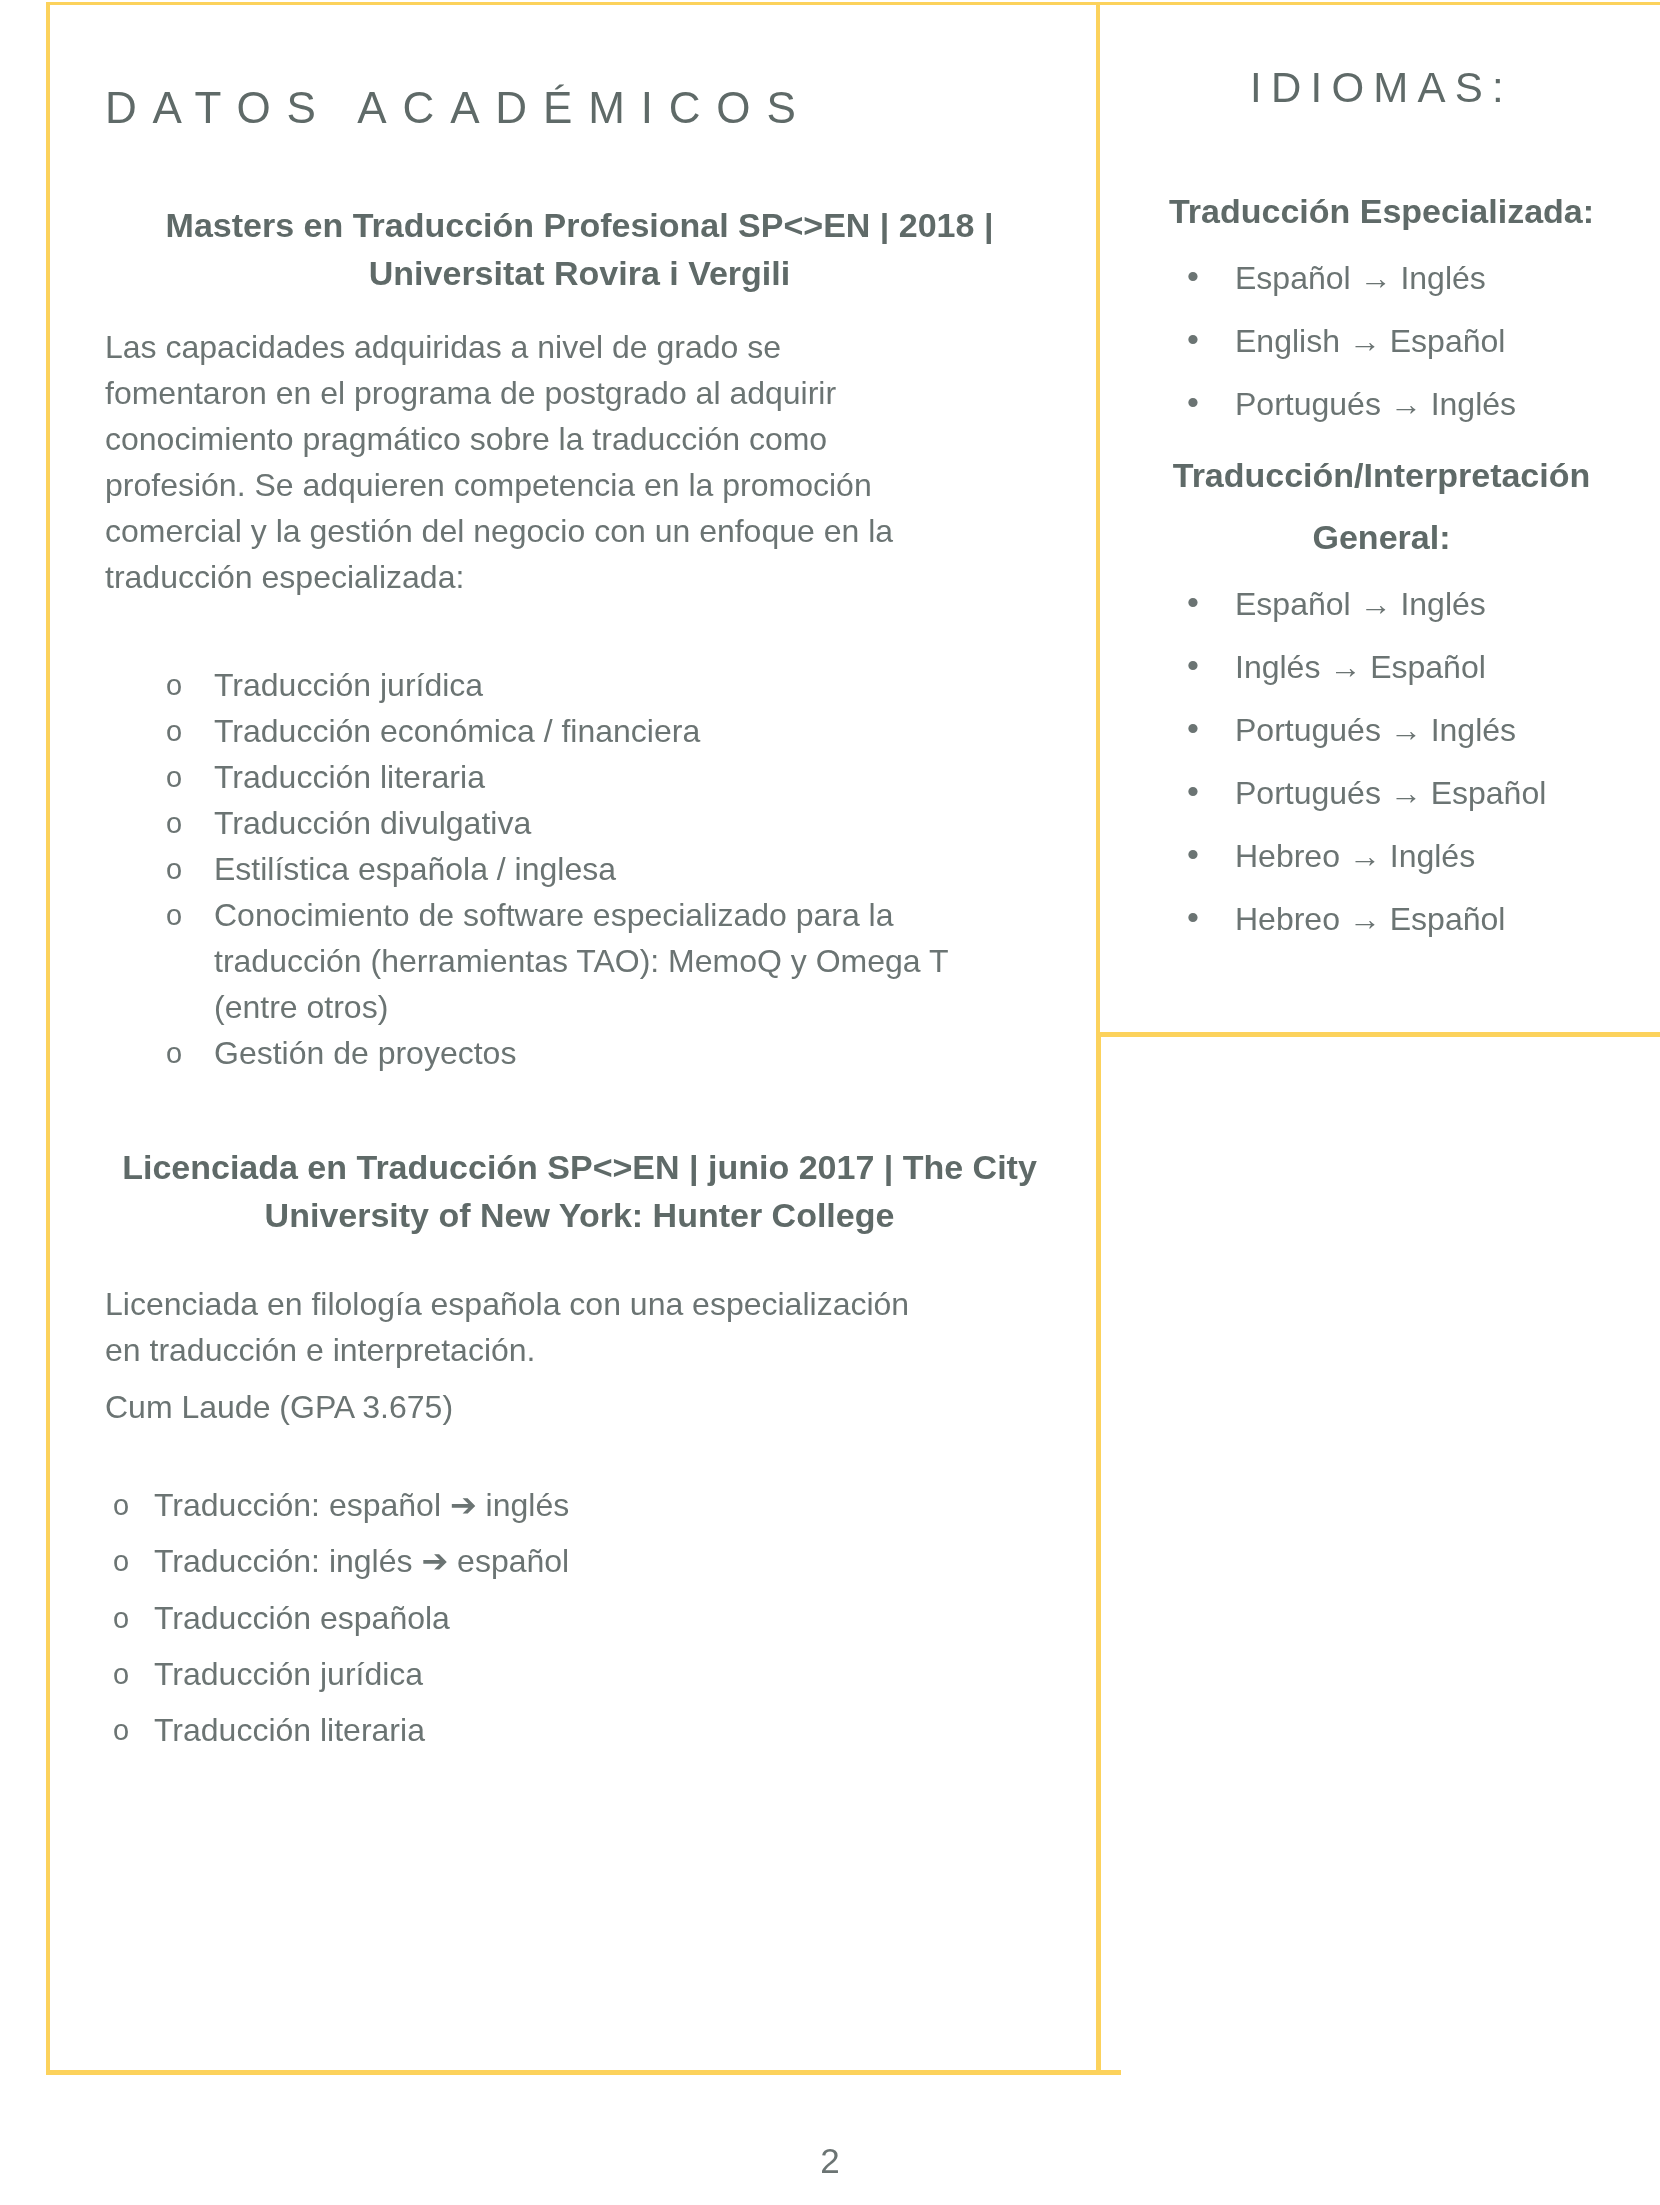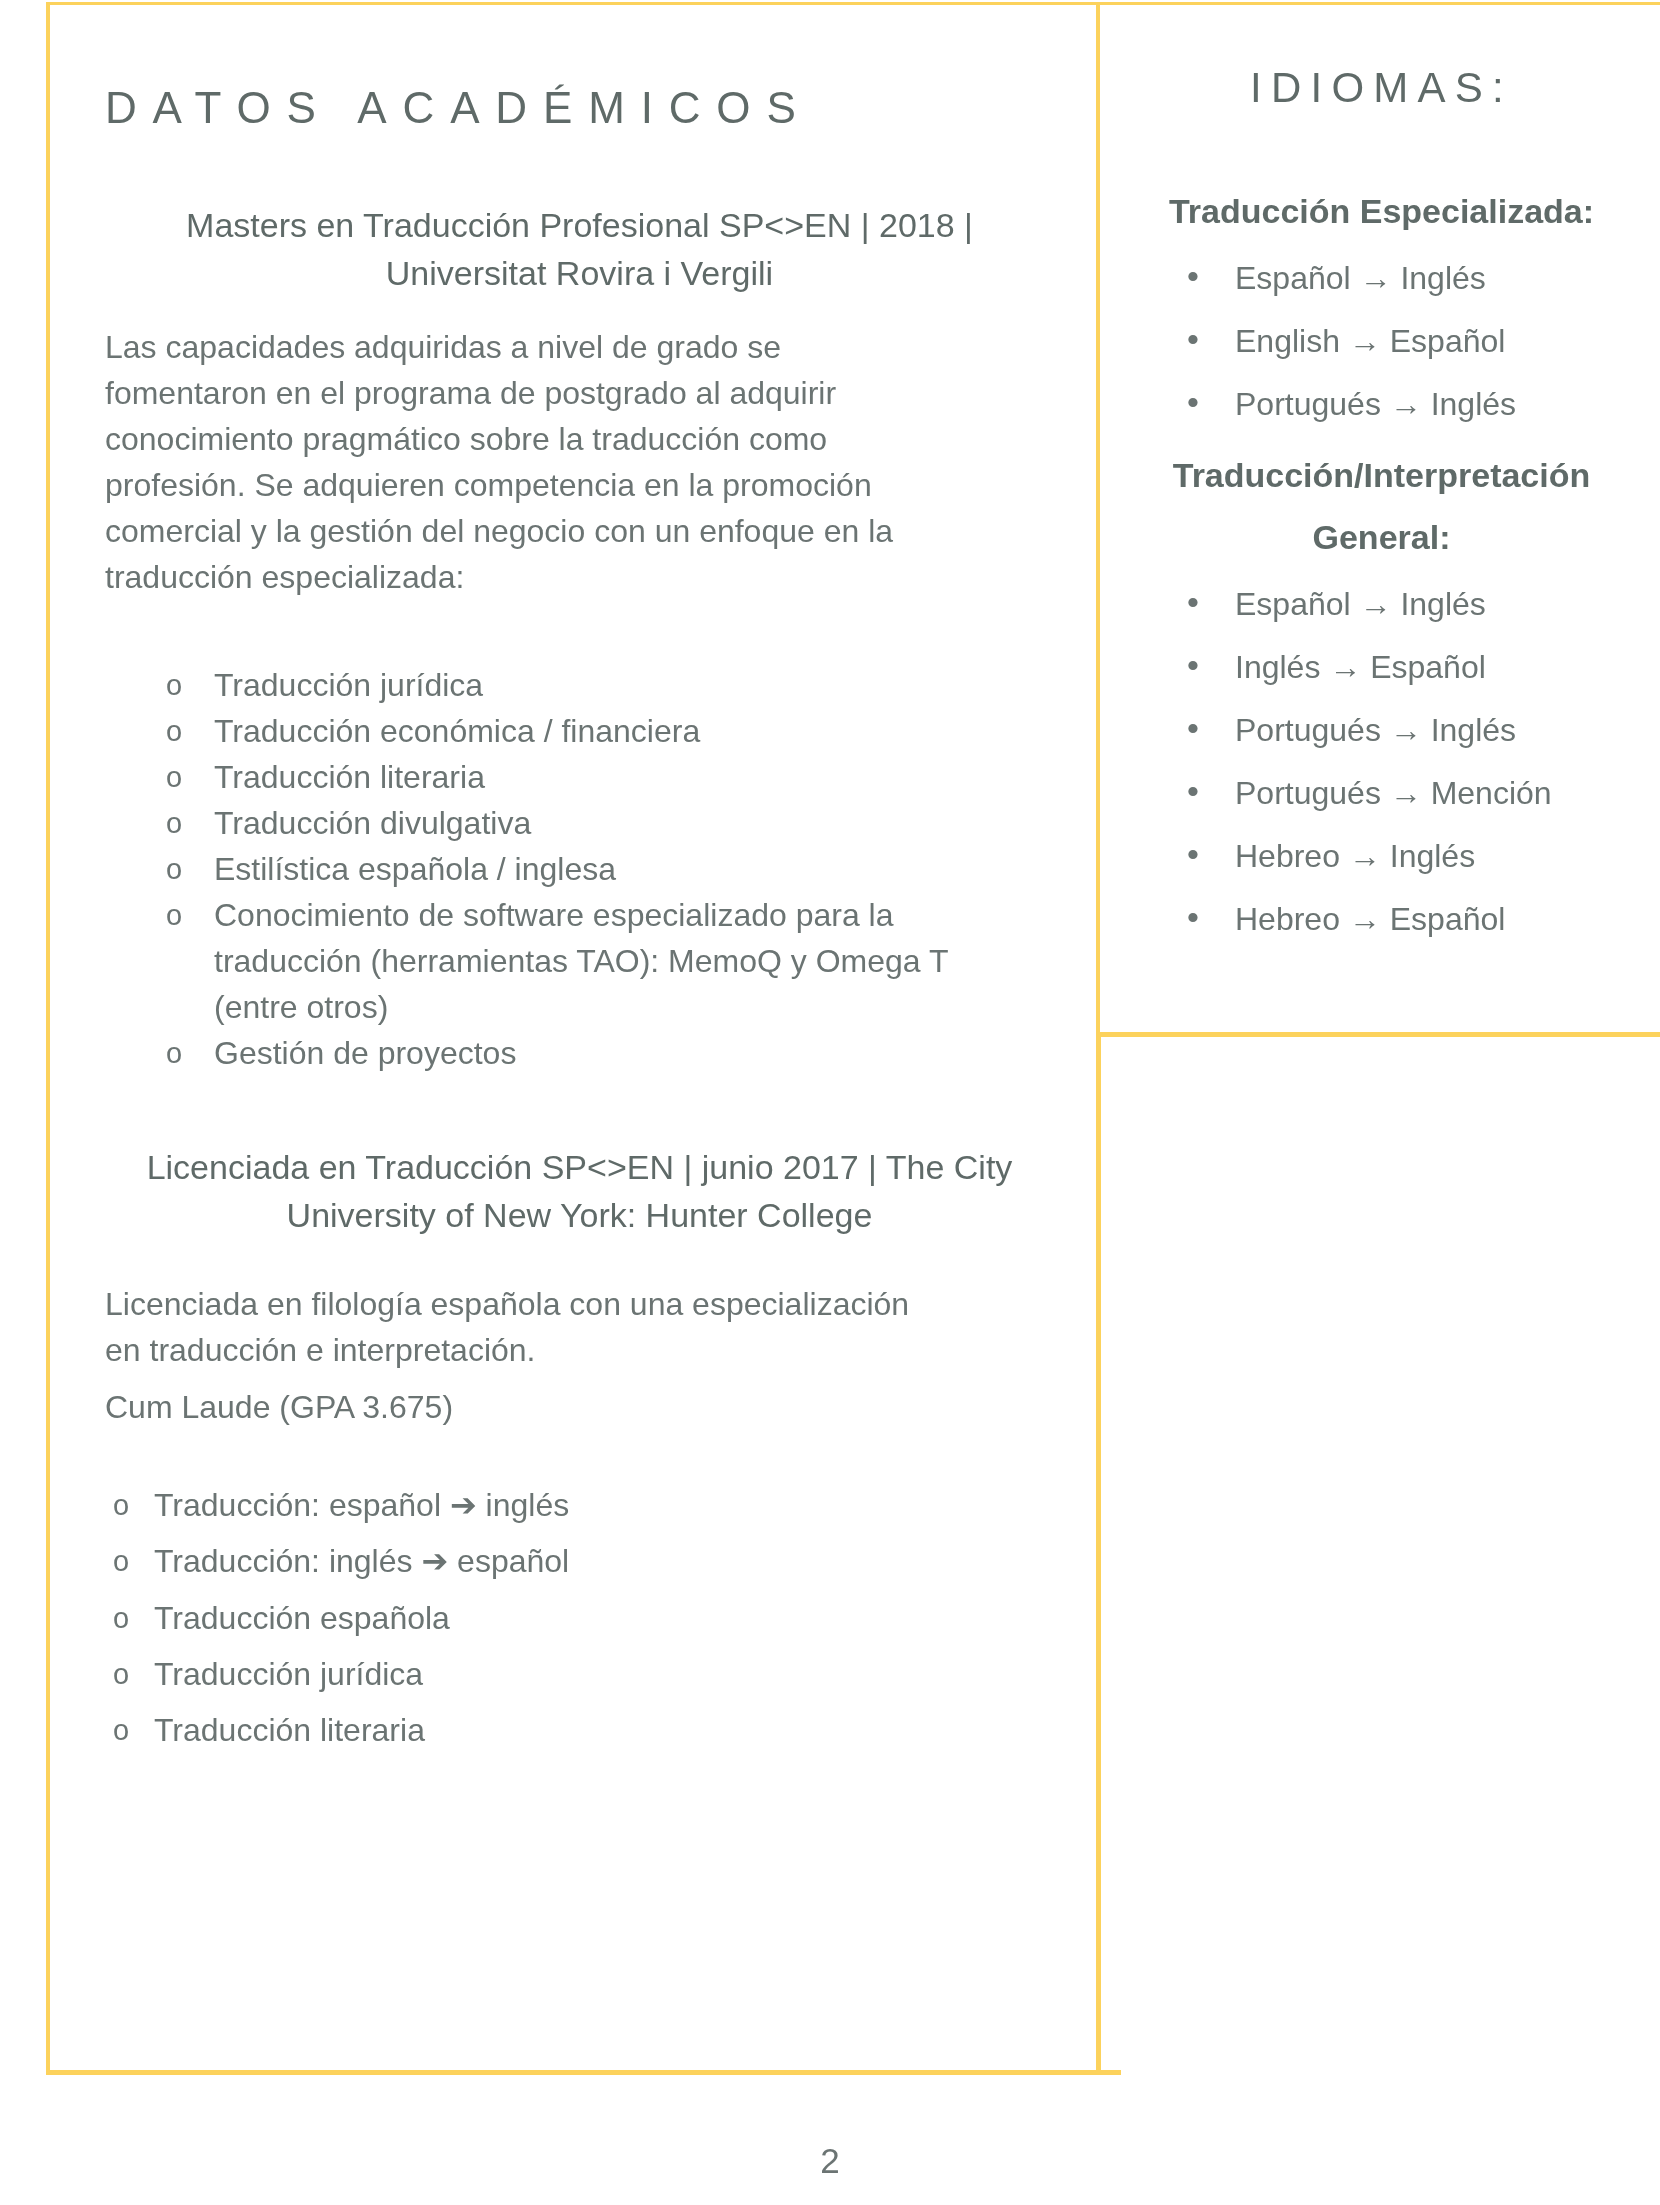--- a/index.html
+++ b/index.html
@@ -38,21 +38,21 @@
   
   .left-content{
     position:absolute;left:0;top:0;width:100%;height:100%;
     box-sizing:border-box;padding:0 42px 0 55px;
   }
   .doc-title{
     margin:77px 0 0 0;text-align:left;font-weight:400;
     font-size:44px;line-height:52px;letter-spacing:0.36em;color:var(--heading);
   }
   .sec-heading{
-    margin:67px 0 0 0;text-align:center;font-weight:400;
+    margin:67px 0 0 0;text-align:center;font-weight:700;
     font-size:34px;line-height:48px;color:var(--heading);
     white-space:pre-line;
   }
   .body-par{
     margin:27px 0 0 0;font-size:32px;line-height:46px;font-weight:400;
     white-space:pre-line;
   }
   .body-par.tight{margin-top:42px;}
   .body-par.tighter{margin-top:11.7px;}
   ul{list-style:none;margin:0;padding:0;}
@@ -161,21 +161,21 @@
         <li><span class="marker">•</span><span class="li-text">Portugués → Inglés</span></li>
       </ul>
 
       <h2 class="group-heading second">Traducción/Interpretación
 General:</h2>
 
       <ul class="dot-list">
         <li><span class="marker">•</span><span class="li-text">Español → Inglés</span></li>
         <li><span class="marker">•</span><span class="li-text">Inglés → Español</span></li>
         <li><span class="marker">•</span><span class="li-text">Portugués → Inglés</span></li>
-        <li><span class="marker">•</span><span class="li-text">Portugués → Mención</span></li>
+        <li><span class="marker">•</span><span class="li-text">Portugués → Español</span></li>
         <li><span class="marker">•</span><span class="li-text">Hebreo → Inglés</span></li>
         <li><span class="marker">•</span><span class="li-text">Hebreo → Español</span></li>
       </ul>
 
     </div>
   </div>
 
   <div class="page-number">2</div>
 
 </div>

